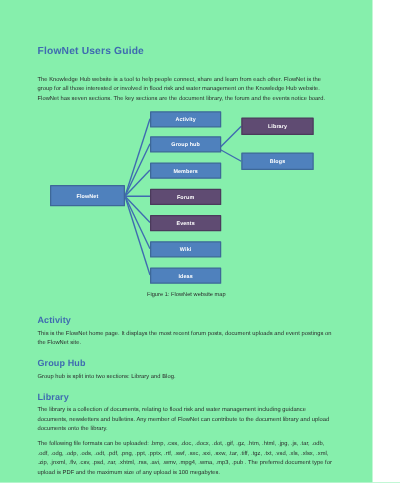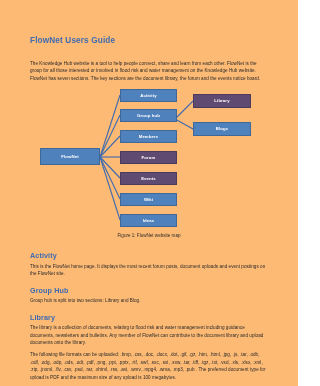--- a/index.html
+++ b/index.html
@@ -11,21 +11,21 @@
     width: 298px;
     height: 386px;
     overflow: hidden;
     font-family: "Liberation Sans", sans-serif;
     color: #231f20;
   }
   .page {
     position: relative;
     width: 298px;
     height: 386px;
-    background: #fdba74;
+    background: #86efac;
     box-sizing: border-box;
     padding: 0 30px;
   }
   .doc-title {
     font-size: 8.2px;
     font-weight: bold;
     color: #3f6bb0;
     letter-spacing: 0.15px;
     margin: 0;
     padding-top: 36px;

